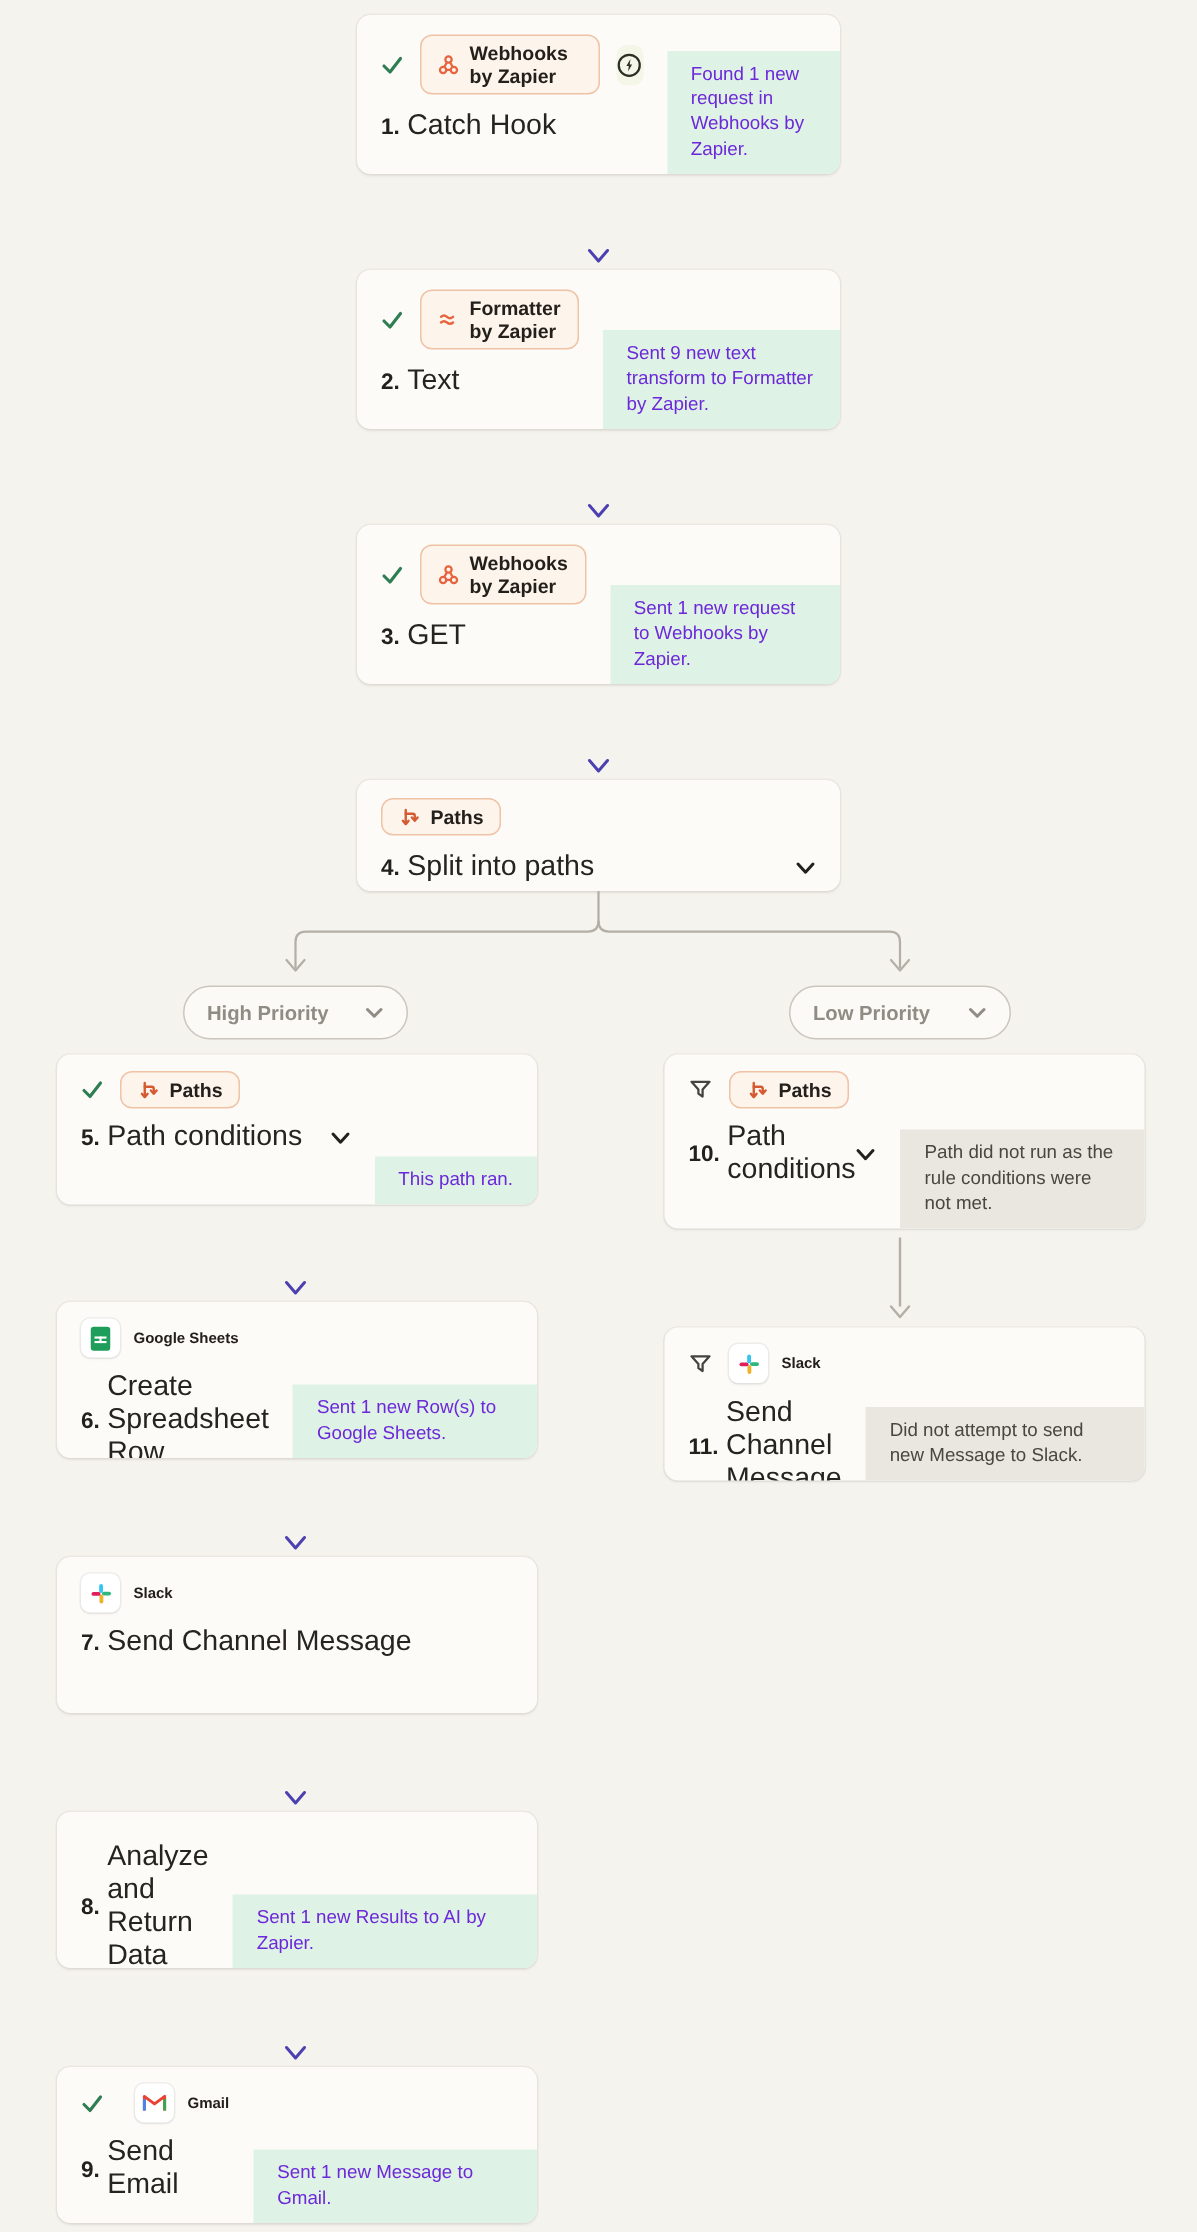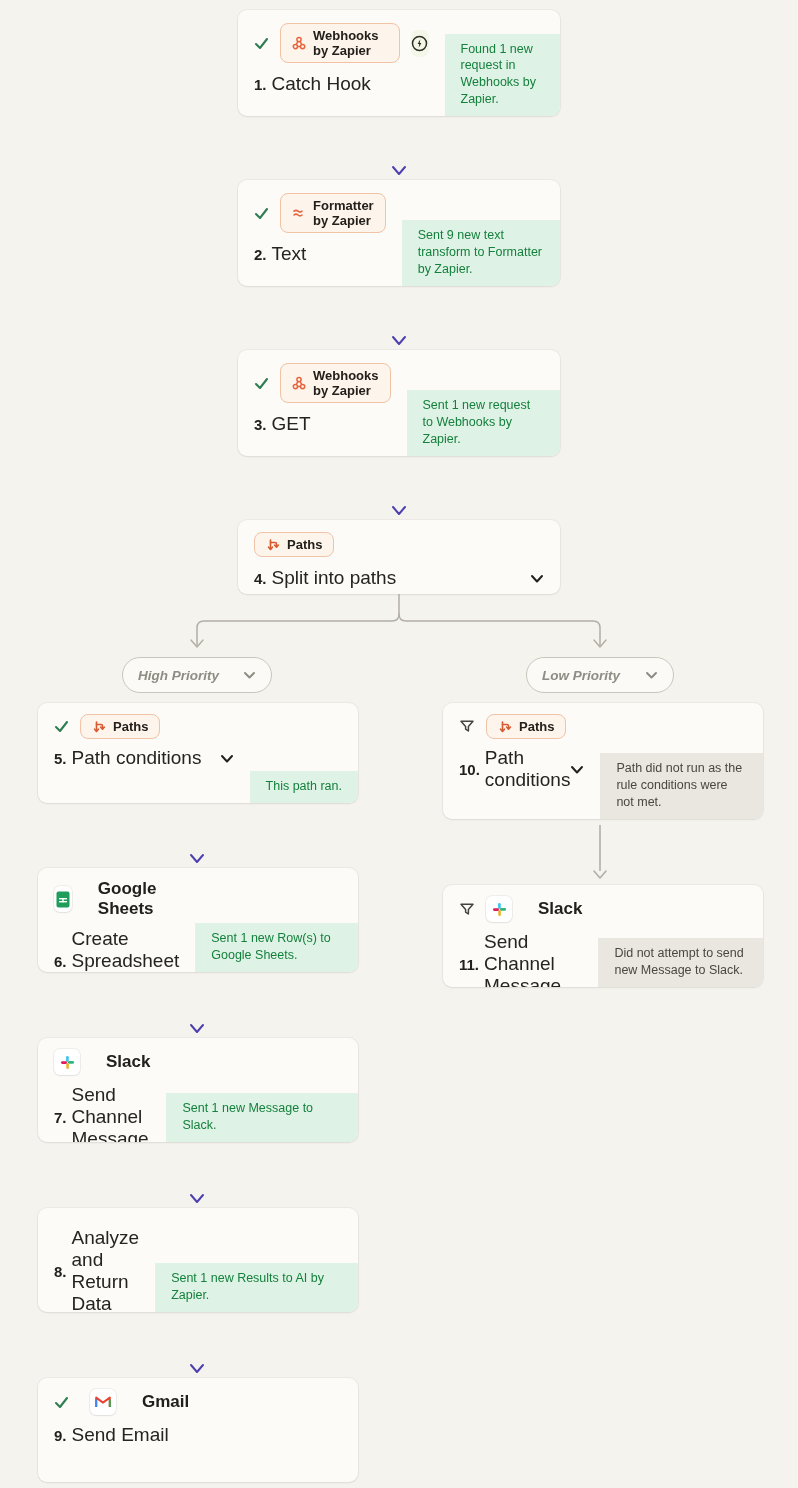--- a/index.html
+++ b/index.html
@@ -15,43 +15,43 @@
     display:flex;overflow:hidden;
   }
   .card-head{padding:13px 16px 12px 16px;flex:1;}
   .row1{display:flex;align-items:center;gap:11px;}
   .titlerow{display:flex;align-items:center;margin-top:10px;}
   .stepnum{font-weight:bold;font-size:15px;margin-right:5px;}
   .stepname{font-size:19px;color:#26241f;}
   .chev{margin-left:auto;display:flex;align-items:center;}
   .status{
     font-size:12.5px;line-height:1.35;padding:7px 16px 8px 16px;
-    background:#def3e5;color:#15803d;margin-top:auto;
+    background:#def3e5;color:#6d28d9;margin-top:auto;
   }
   .status.muted{background:#e9e7e0;color:#49473f;}
   .zpill{
     display:inline-flex;align-items:center;gap:7px;
     background:#fdf4ec;border:1px solid #f0c2a6;border-radius:8px;
     padding:4px 11px;font-size:13px;font-weight:bold;color:#23201b;
   }
-  .appbadge{display:inline-flex;align-items:center;gap:26px;font-size:17px;font-weight:bold;color:#23201b;}
+  .appbadge{display:inline-flex;align-items:center;gap:9px;font-size:10px;font-weight:bold;color:#23201b;}
   .appicon{
     width:26px;height:26px;border-radius:6px;background:#ffffff;
     box-shadow:0 0 0 1px rgba(0,0,0,.05),0 1px 2px rgba(0,0,0,.06);
     display:flex;align-items:center;justify-content:center;
   }
   .instant{
     width:27px;height:27px;border-radius:7px;background:#f4f6e7;
     display:flex;align-items:center;justify-content:center;
   }
   .branch-pill{
     position:absolute;height:36px;border-radius:999px;background:#fbfaf6;
     border:1.5px solid #cac6bd;display:flex;align-items:center;
     padding:0 15px;box-sizing:border-box;justify-content:space-between;
-    font-size:13.5px;font-weight:bold;color:#8f8c84;cursor:pointer;font-style:italic;
+    font-size:13.5px;font-weight:bold;color:#8f8c84;cursor:pointer;
   }
   .abs{position:absolute;}
   svg{display:block;}
 </style>
 </head>
 <body>
 
 <svg width="0" height="0" style="position:absolute">
   <defs>
     <linearGradient id="pg" x1="0" y1="0" x2="0" y2="1">
@@ -373,21 +373,20 @@
             </svg>
           </span>
         <span>Slack</span>
       </span>
     </div>
     <div class="titlerow" style="margin-top:9px">
       <span class="stepnum">7.</span>
       <span class="stepname">Send Channel Message</span>
     </div>
   </div>
-  <div class="status">Sent 1 new Message to Slack.</div>
 </div>
 
 <div class="abs" style="left:188px;top:1146px">
   <svg width="18" height="58">
       <line x1="9" y1="2" x2="9" y2="49" stroke="url(#pg)" stroke-width="2"></line>
       <polyline points="3,49 9,56 15,49" fill="none" stroke="#4c3fb0" stroke-width="2" stroke-linecap="round" stroke-linejoin="round"></polyline>
     </svg>
 </div>
 
 <div class="card" style="left:38px;top:1208px;width:320px;height:104px">
@@ -424,13 +423,14 @@
             </svg>
           </span>
         <span>Gmail</span>
       </span>
     </div>
     <div class="titlerow" style="margin-top:9px">
       <span class="stepnum">9.</span>
       <span class="stepname">Send Email</span>
     </div>
   </div>
+  <div class="status">Sent 1 new Message to Gmail.</div>
 </div>
 
 </body></html>

